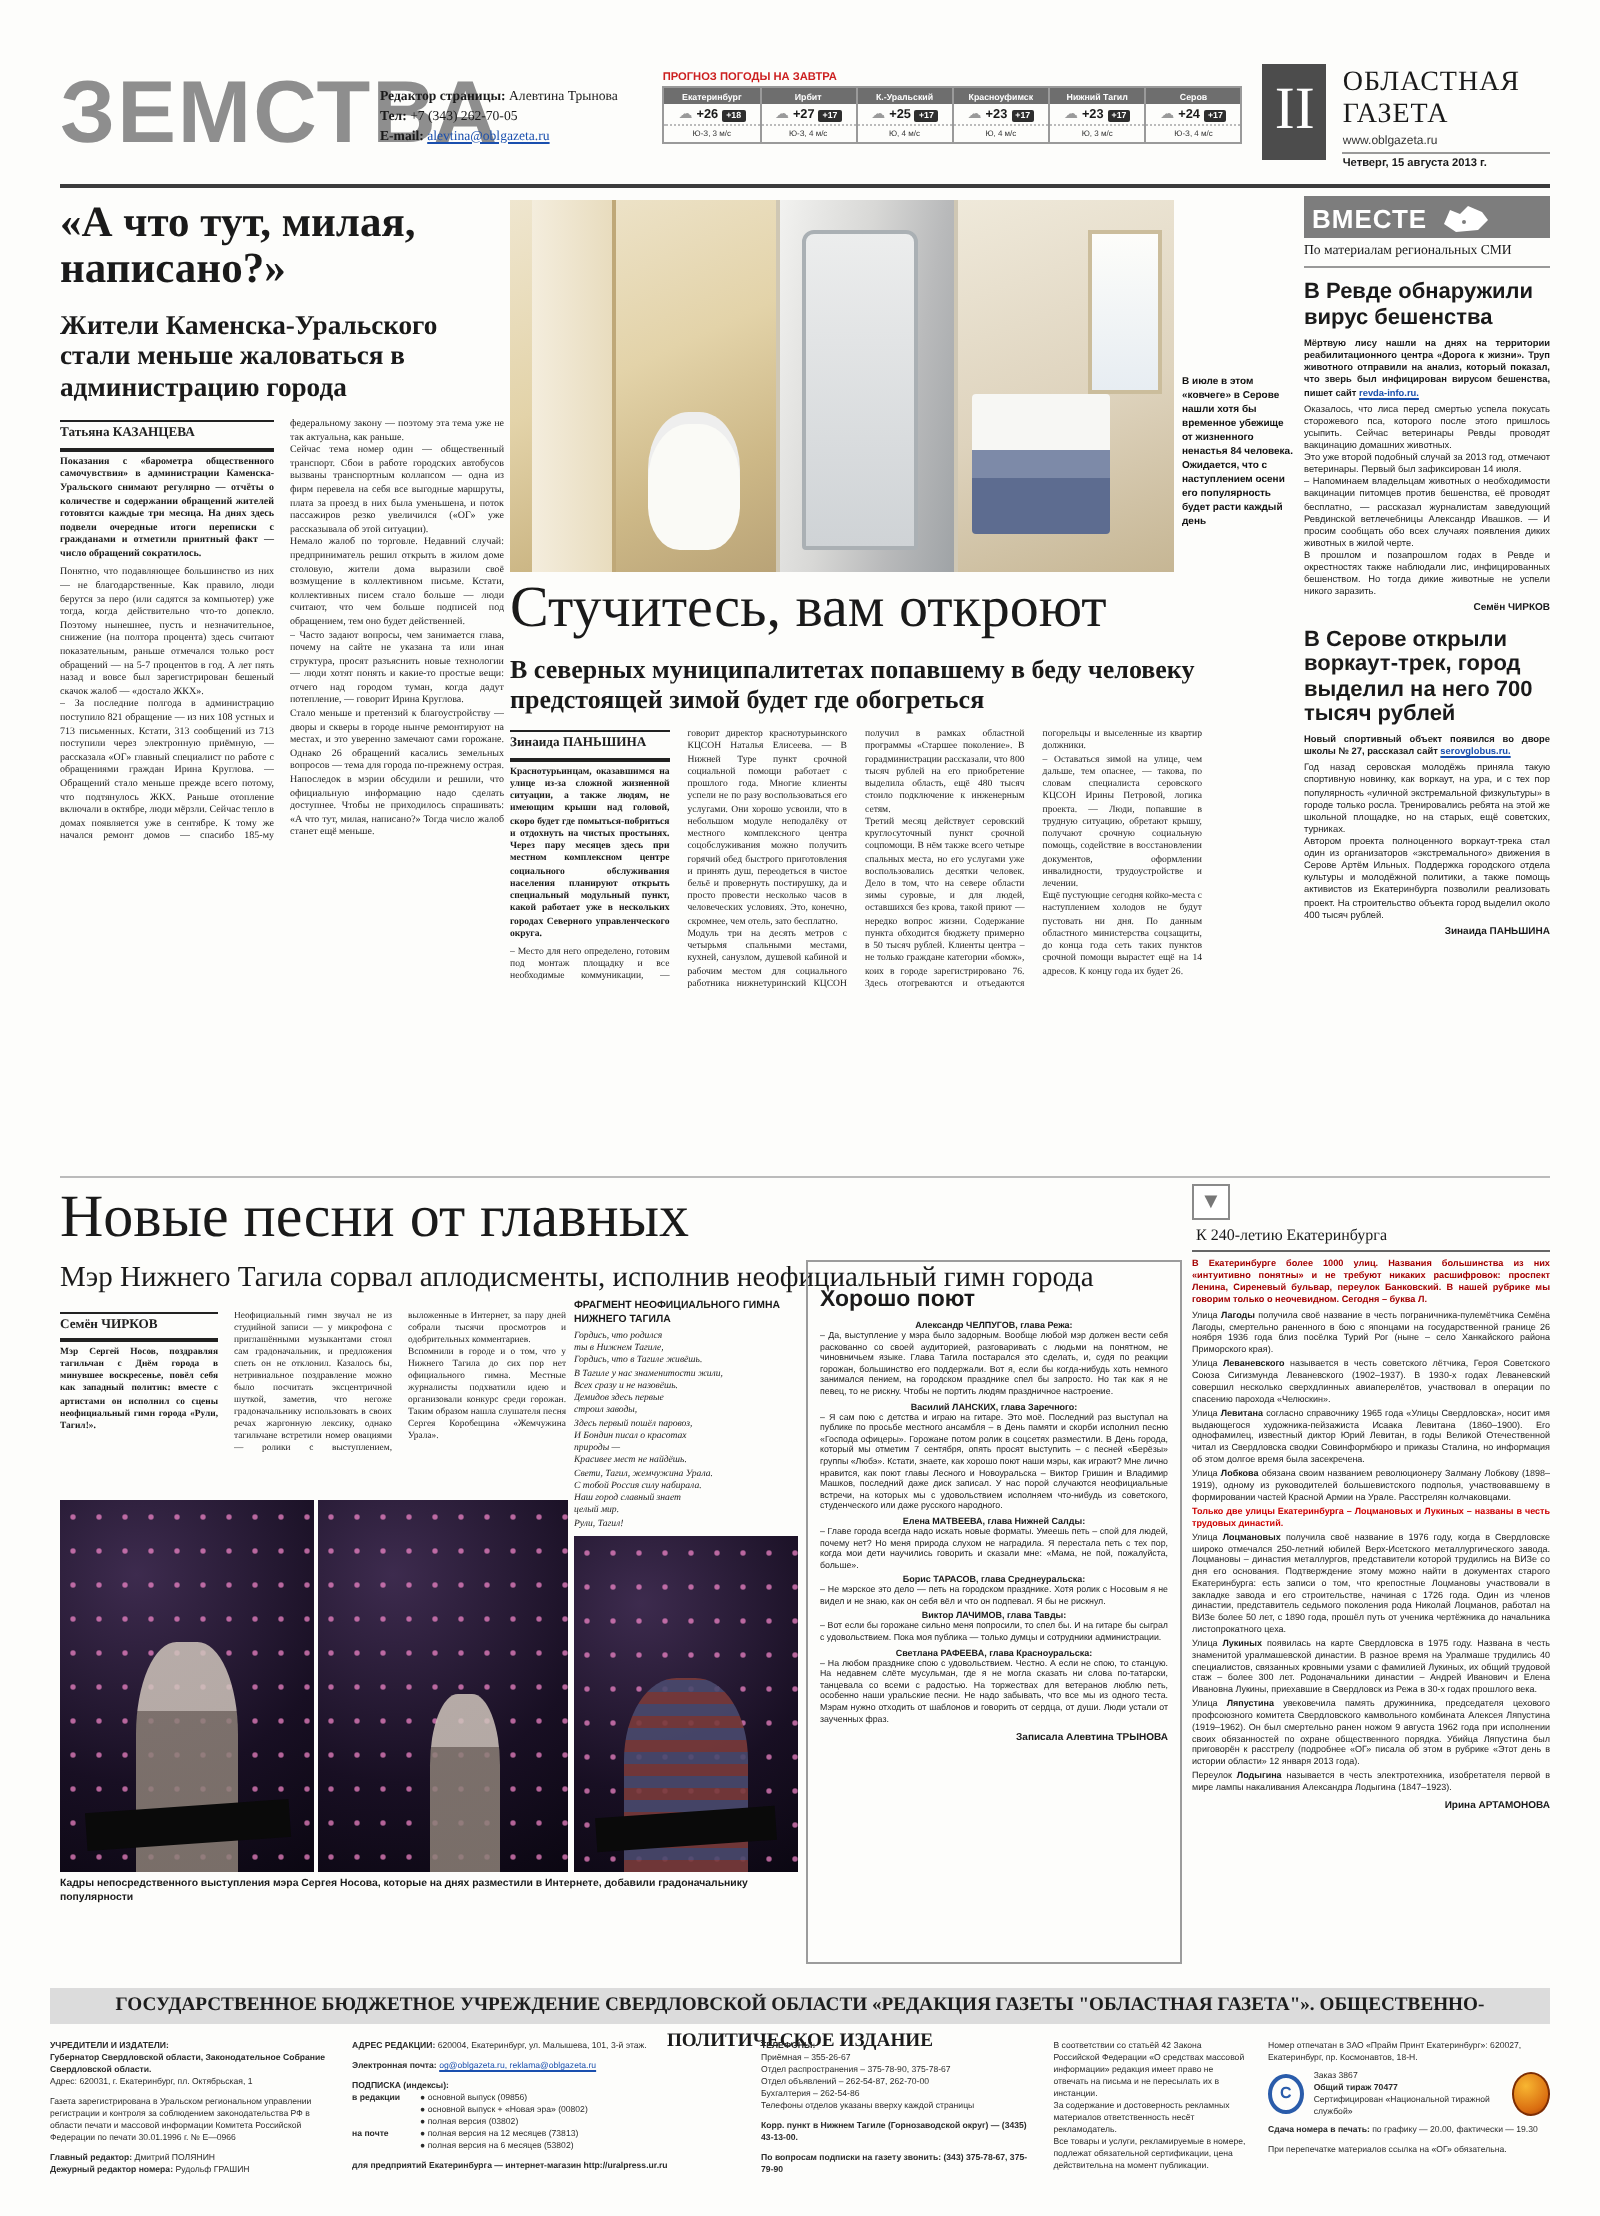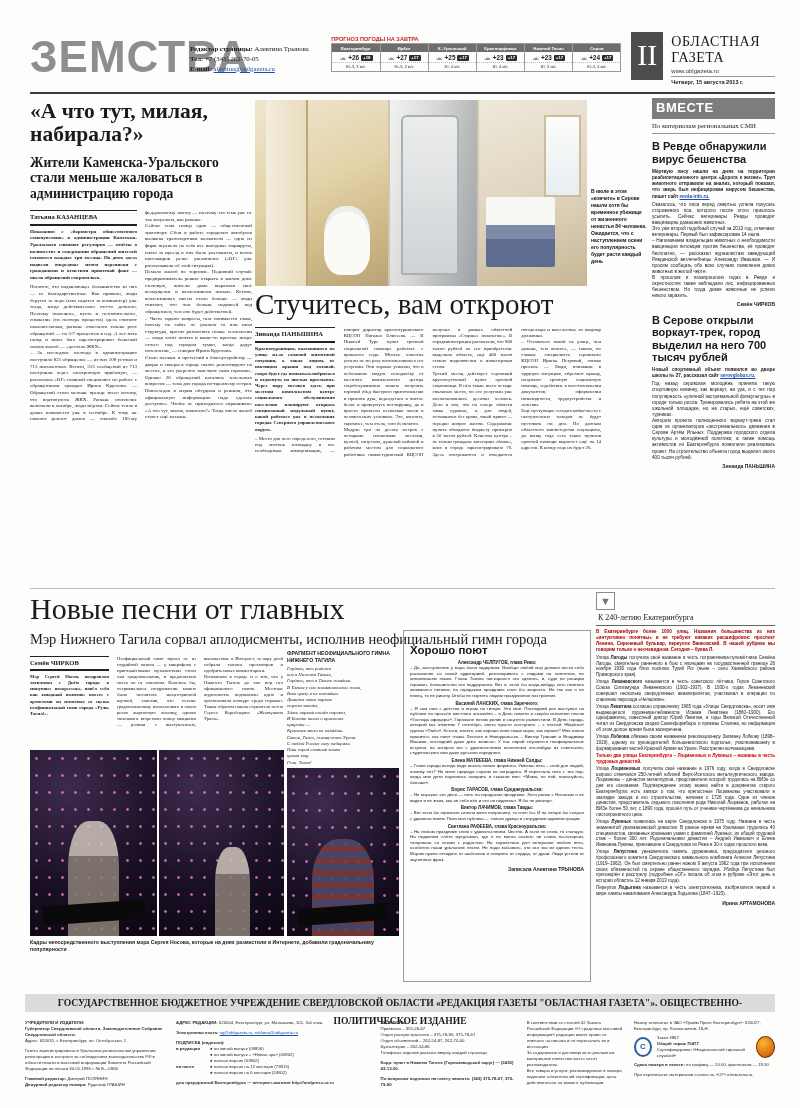--- a/index.html
+++ b/index.html
@@ -52,21 +52,21 @@
   #ph-bath .toilet{position:absolute;right:14%;bottom:6%;width:34%;height:34%;background:#fafaf6;border-radius:45% 45% 35% 35%;box-shadow:0 -6px 0 #eee;}
   #ph-shower{flex:0.85;background:linear-gradient(100deg,#f2f2f0 0%,#d8d8d6 40%,#b9babb 70%,#9fa3a6 100%);}
   #ph-shower .cabin{position:absolute;left:12%;top:8%;width:62%;height:84%;background:linear-gradient(180deg,#eceded,#cfd3d6);border:2px solid #aab0b4;border-radius:6px 6px 2px 2px;}
   #ph-bunks{flex:1.05;background:linear-gradient(160deg,#efe9da 0%,#ded3bd 55%,#c6b694 100%);}
   #ph-bunks .win{position:absolute;right:6%;top:8%;width:30%;height:42%;background:linear-gradient(180deg,#fdfdfa,#e7edf2);border:2px solid #cbbd9c;}
   #ph-bunks .bunk{position:absolute;left:6%;bottom:10%;width:64%;height:38%;background:linear-gradient(180deg,#f7f7f4 0 40%,#7d8aa8 40% 60%,#5d6c90 60% 100%);border-radius:2px;}
   #collage-cap{position:absolute;left:591px;top:188px;width:57px;font-size:5px;font-weight:bold;line-height:1.4;color:#111;}
 
   
   #vm{position:absolute;left:652px;top:98px;width:123px;}
-  #vm-badge{background:#7d7d7d;color:#fff;display:flex;align-items:flex-start;gap:6px;padding:2px 4px;height:17px;flex-direction:column;}
+  #vm-badge{background:#7d7d7d;color:#fff;display:flex;align-items:flex-end;gap:6px;padding:2px 4px;height:17px;}
   #vm-badge .t{font-size:13px;font-weight:bold;letter-spacing:0.5px;}
   #vm-sub{font-family:"Liberation Serif",serif;font-size:6.8px;line-height:1.25;padding:3px 0;border-bottom:1px solid #999;margin-bottom:4px;}
   .vm-h2{font-size:11px;font-weight:bold;line-height:1.12;margin:6px 0 4px;}
   .vm-body{font-size:4.7px;line-height:1.3;}
   .vm-lead{font-weight:bold;margin-bottom:2px;}
   .vm-sign{text-align:right;font-weight:bold;font-size:5px;margin:2px 0 2px;}
   .link{color:#1a4fae;text-decoration:underline;}
 
   
   #a2{position:absolute;left:255px;top:288px;width:346px;height:298px;}
@@ -204,21 +204,21 @@
     </div>
     <div id="pageno">II</div>
     <div id="mast">
       <div id="mast-title">ОБЛАСТНАЯ ГАЗЕТА</div>
       <div id="mast-url">www.oblgazeta.ru</div>
       <div id="mast-date">Четверг, 15 августа 2013 г.</div>
     </div>
   </div>
 
   <div id="a1">
-    <h1>«А что тут, милая, набирала?»</h1>
+    <h1>«А что тут, милая, написано?»</h1>
     <div class="sub">Жители Каменска-Уральского стали меньше жаловаться в администрацию города</div>
     <div id="a1-cols" class="just">
       <div class="byline">Татьяна КАЗАНЦЕВА</div>
       <p class="lead">Показания с «барометра общественного самочувствия» в администрации Каменска-Уральского снимают регулярно — отчёты о количестве и содержании обращений жителей готовятся каждые три месяца. На днях здесь подвели очередные итоги переписки с гражданами и отметили приятный факт — число обращений сократилось.</p>
       <div class="multi">Понятно, что подавляющее большинство из них — не благодарственные. Как правило, люди берутся за перо (или садятся за компьютер) уже тогда, когда действительно что-то допекло. Поэтому нынешнее, пусть и незначительное, снижение (на полтора процента) здесь считают показательным, раньше отмечался только рост обращений — на 5-7 процентов в год. А лет пять назад и вовсе был зарегистрирован бешеный скачок жалоб — «достало ЖКХ».
 – За последние полгода в администрацию поступило 821 обращение — из них 108 устных и 713 письменных. Кстати, 313 сообщений из 713 поступили через электронную приёмную, — рассказала «ОГ» главный специалист по работе с обращениями граждан Ирина Круглова. — Обращений стало меньше прежде всего потому, что подтянулось ЖКХ. Раньше отопление включали в октябре, люди мёрзли. Сейчас тепло в домах появляется уже в сентябре. К тому же начался ремонт домов — спасибо 185-му федеральному закону — поэтому эта тема уже не так актуальна, как раньше.
 Сейчас тема номер один — общественный транспорт. Сбои в работе городских автобусов вызваны транспортным коллапсом — одна из фирм перевела на себя все выгодные маршруты, плата за проезд в них была уменьшена, и поток пассажиров резко увеличился («ОГ» уже рассказывала об этой ситуации).
 Немало жалоб по торговле. Недавний случай: предприниматель решил открыть в жилом доме столовую, жители дома выразили своё возмущение в коллективном письме. Кстати, коллективных писем стало больше — люди считают, что чем больше подписей под обращением, тем оно будет действенней.
 – Часто задают вопросы, чем занимается глава, почему на сайте не указана та или иная структура, просят разъяснить новые технологии — люди хотят понять и какие-то простые вещи: отчего над городом туман, когда дадут потепление, — говорит Ирина Круглова.
 Стало меньше и претензий к благоустройству — дворы и скверы в городе нынче ремонтируют на местах, и это уверенно замечают сами горожане. Однако 26 обращений касались земельных вопросов — тема для города по-прежнему острая.
@@ -265,20 +265,21 @@
     <div class="vm-body just">
       <div class="vm-lead"><span>Новый спортивный объект появился во дворе школы № 27, рассказал сайт </span><span class="link">serovglobus.ru.</span></div>
       <div class="multi">Год назад серовская молодёжь приняла такую спортивную новинку, как воркаут, на ура, и с тех пор популярность «уличной экстремальной физкультуры» в городе только росла. Тренировались ребята на этой же школьной площадке, но на старых, ещё советских, турниках.
 Автором проекта полноценного воркаут-трека стал один из организаторов «экстремального» движения в Серове Артём Ильных. Поддержка городского отдела культуры и молодёжной политики, а также помощь активистов из Екатеринбурга позволили реализовать проект. На строительство объекта город выделил около 400 тысяч рублей.</div>
       <div class="vm-sign">Зинаида ПАНЬШИНА</div>
     </div>
   </div>
 
   <div id="a2">
     <h1>Стучитесь, вам откроют</h1>
+    <div class="sub">В северных муниципалитетах попавшему в беду человеку предстоящей зимой будет где обогреться</div>
     <div id="a2-cols" class="just">
       <div class="byline">Зинаида ПАНЬШИНА</div>
       <p class="lead">Краснотурьинцам, оказавшимся на улице из-за сложной жизненной ситуации, а также людям, не имеющим крыши над головой, скоро будет где помыться-побриться и отдохнуть на чистых простынях. Через пару месяцев здесь при местном комплексном центре социального обслуживания населения планируют открыть специальный модульный пункт, какой работает уже в нескольких городах Северного управленческого округа.</p>
       <div class="multi">– Место для него определено, готовим под монтаж площадку и все необходимые коммуникации, — говорит директор краснотурьинского КЦСОН Наталья Елисеева. — В Нижней Туре пункт срочной социальной помощи работает с прошлого года. Многие клиенты успели не по разу воспользоваться его услугами. Они хорошо усвоили, что в небольшом модуле неподалёку от местного комплексного центра соцобслуживания можно получить горячий обед быстрого приготовления и принять душ, переодеться в чистое бельё и провернуть постирушку, да и просто провести несколько часов в человеческих условиях. Это, конечно, скромнее, чем отель, зато бесплатно.
 Модуль три на десять метров с четырьмя спальными местами, кухней, санузлом, душевой кабиной и рабочим местом для социального работника нижнетуринский КЦСОН получил в рамках областной программы «Старшее поколение». В горадминистрации рассказали, что 800 тысяч рублей на его приобретение выделила область, ещё 480 тысяч стоило подключение к инженерным сетям.
 Третий месяц действует серовский круглосуточный пункт срочной соцпомощи. В нём также всего четыре спальных места, но его услугами уже воспользовались десятки человек. Дело в том, что на севере области зимы суровые, и для людей, оставшихся без крова, такой приют — нередко вопрос жизни. Содержание пункта обходится бюджету примерно в 50 тысяч рублей. Клиенты центра – не только граждане категории «бомж», коих в городе зарегистрировано 76. Здесь отогреваются и отъедаются погорельцы и выселенные из квартир должники.
 – Оставаться зимой на улице, чем дальше, тем опаснее, — такова, по словам специалиста серовского КЦСОН Ирины Петровой, логика проекта. — Люди, попавшие в трудную ситуацию, обретают крышу, получают срочную социальную помощь, содействие в восстановлении документов, оформлении инвалидности, трудоустройстве и лечении.
 Ещё пустующие сегодня койко-места с наступлением холодов не будут пустовать ни дня. По данным областного министерства соцзащиты, до конца года сеть таких пунктов срочной помощи вырастет ещё на 14 адресов. К концу года их будет 26.</div>
     </div>
   </div>

